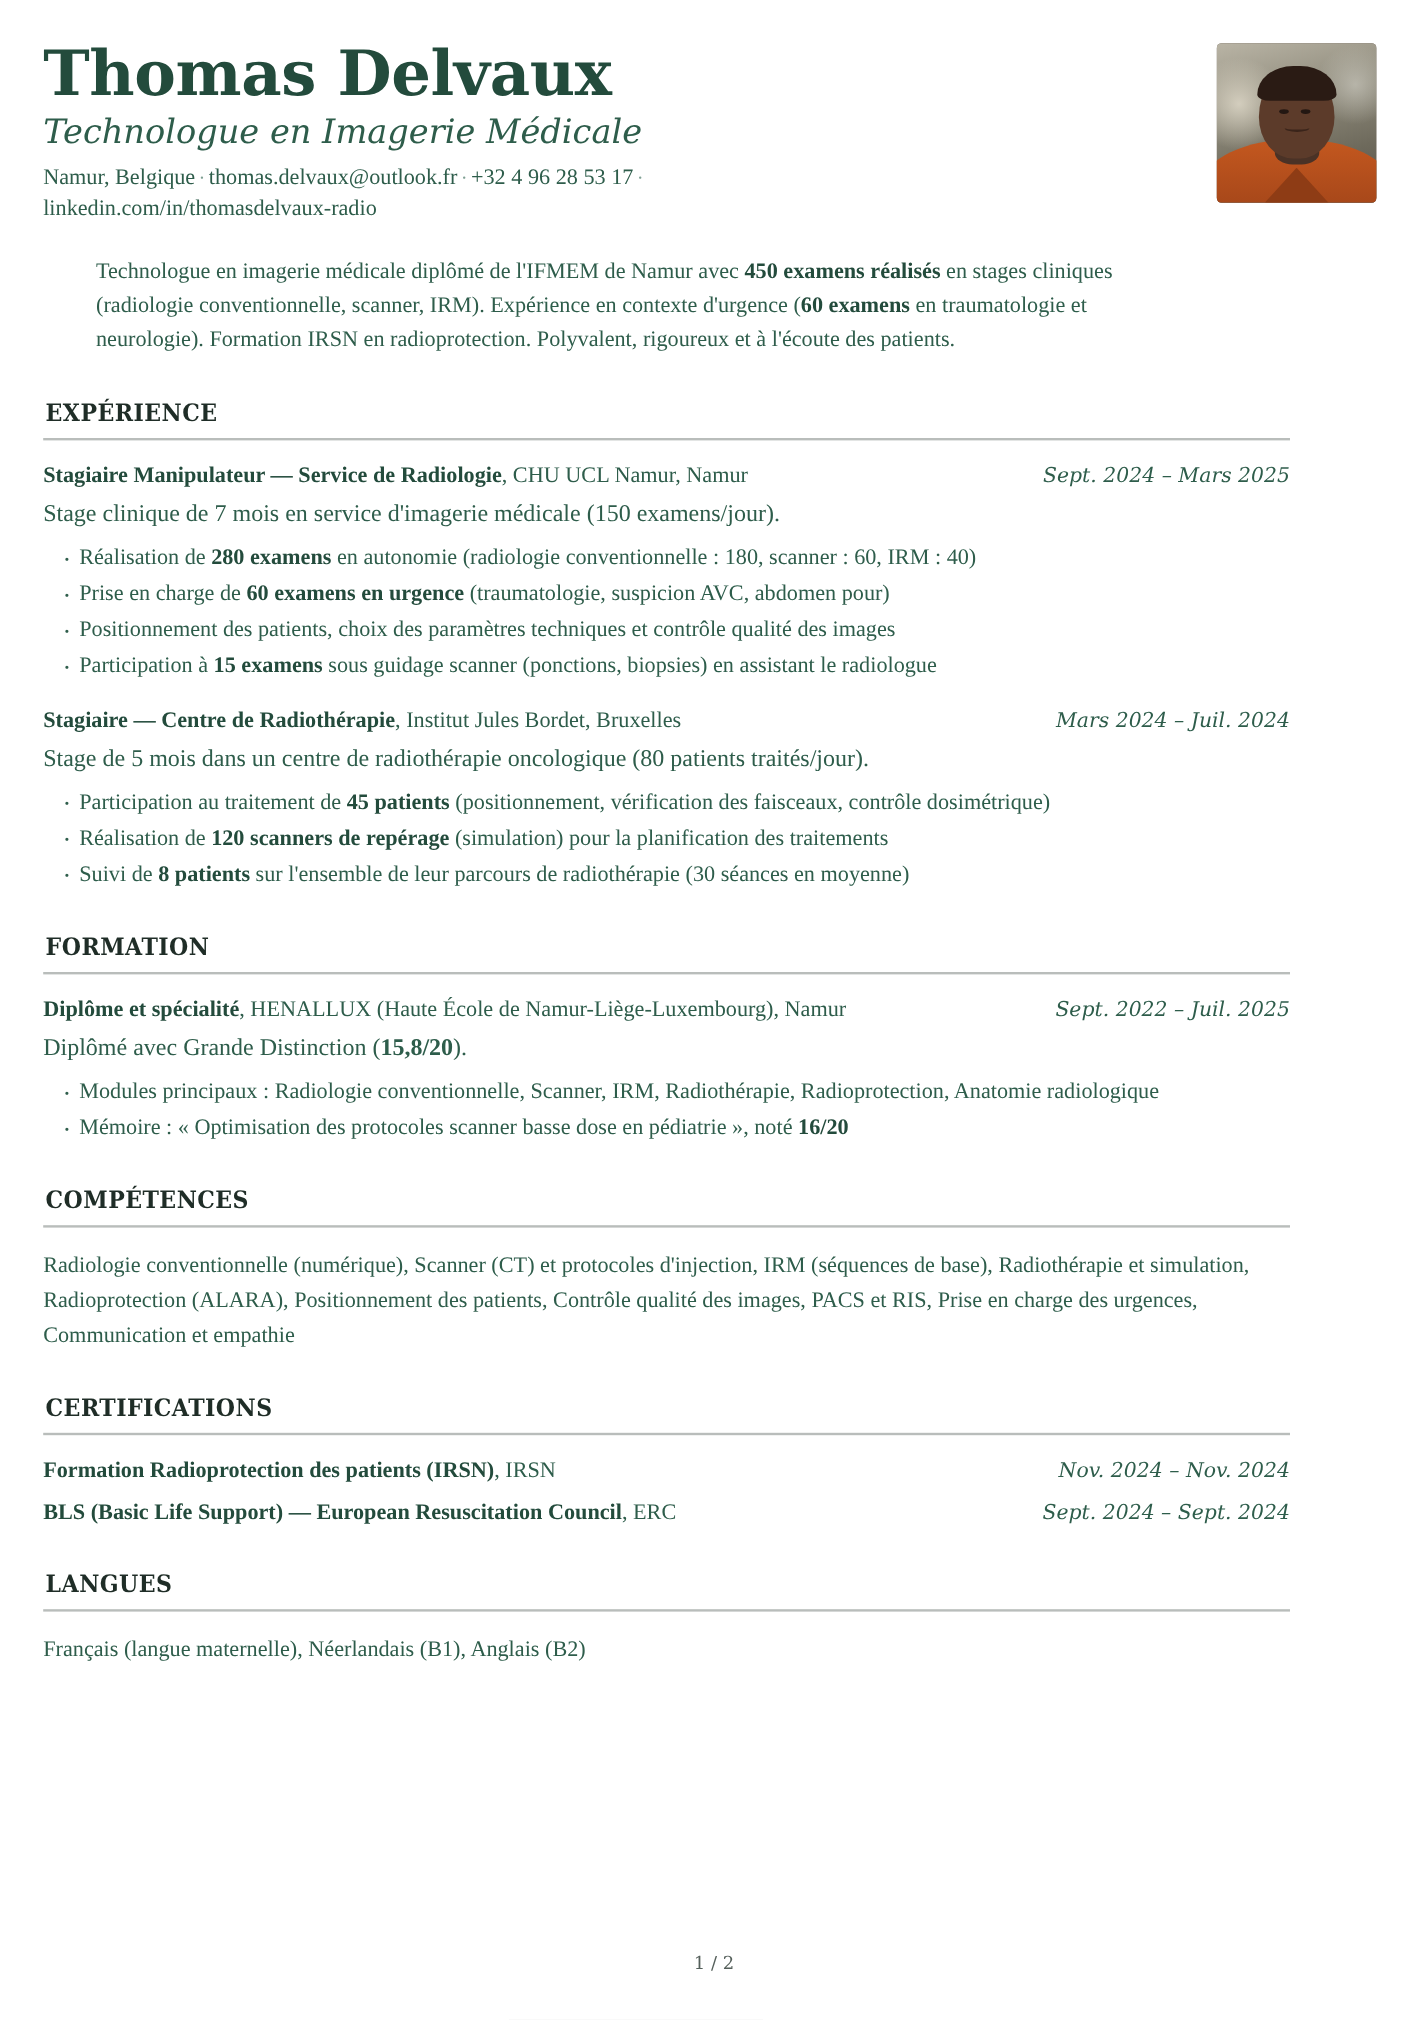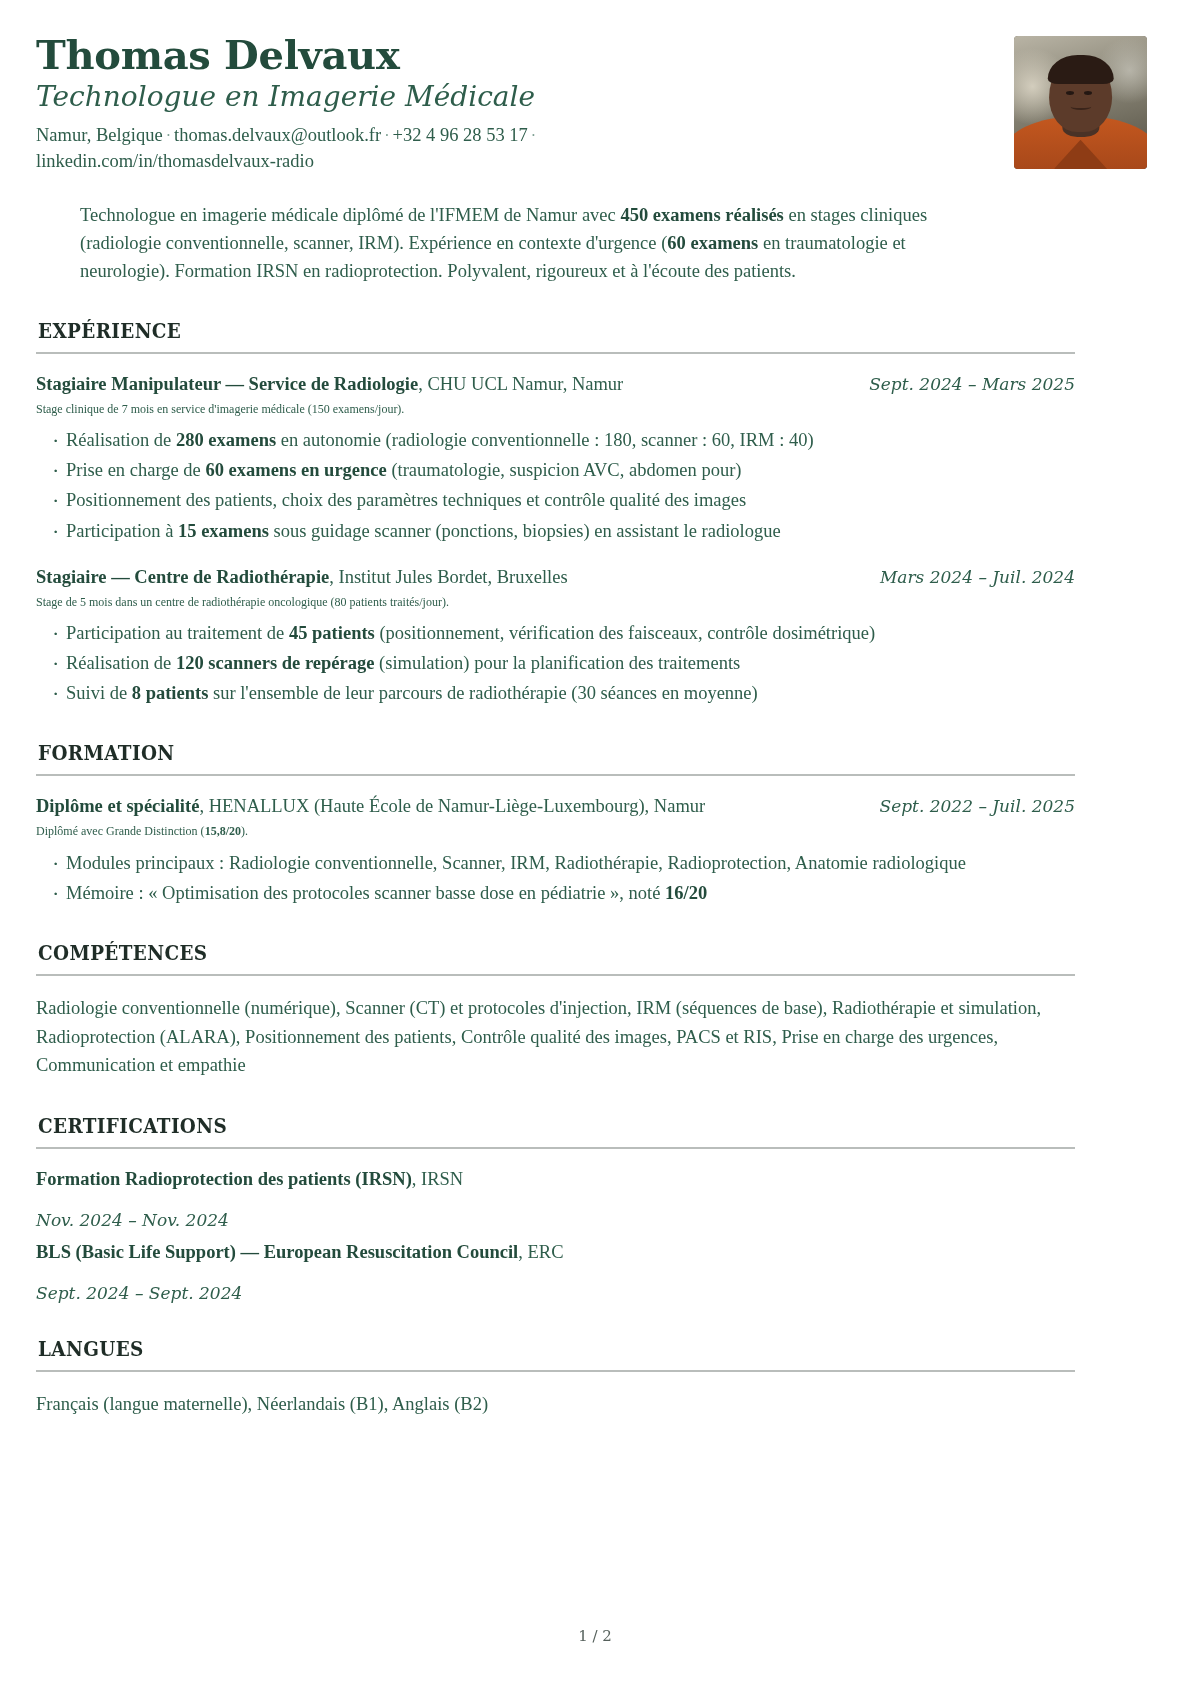--- a/index.html
+++ b/index.html
@@ -25,21 +25,21 @@
   }
 
   
   .header{
     position:relative;
     padding-right:160px;
   }
   .name{
     font-family:"DejaVu Serif", serif;
     font-weight:700;
-    font-size:40px;
+    font-size:52px;
     line-height:1.06;
     letter-spacing:-0.3px;
     color:var(--green-dark);
     margin:0 0 4px 0;
   }
   .title{
     font-style:italic;
     font-size:28px;
     line-height:1.2;
     color:var(--green);
@@ -168,21 +168,21 @@
   }
   .entry-date{
     font-style:italic;
     font-size:17px;
     color:var(--green);
     white-space:nowrap;
     flex:0 0 auto;
     font-family:"DejaVu Serif", serif;
   }
   .entry-sub{
-    font-size:12px;
+    font-size:20px;
     color:var(--green);
     line-height:1.45;
     margin-top:4px;
   }
   ul.bullets{
     list-style:none;
     margin:8px 0 0 0;
     padding:0;
   }
   ul.bullets li{
@@ -209,21 +209,20 @@
     line-height:1.55;
     color:var(--green);
   }
 
   .cert-row{
     display:flex;
     align-items:baseline;
     justify-content:space-between;
     gap:18px;
     margin-bottom:10px;
-    flex-direction:column;
   }
   .cert-row:last-child{margin-bottom:0;}
 
   .footer{
     position:absolute;
     left:0;right:0;
     bottom:38px;
     text-align:center;
     font-size:15px;
     color:#55605b;

